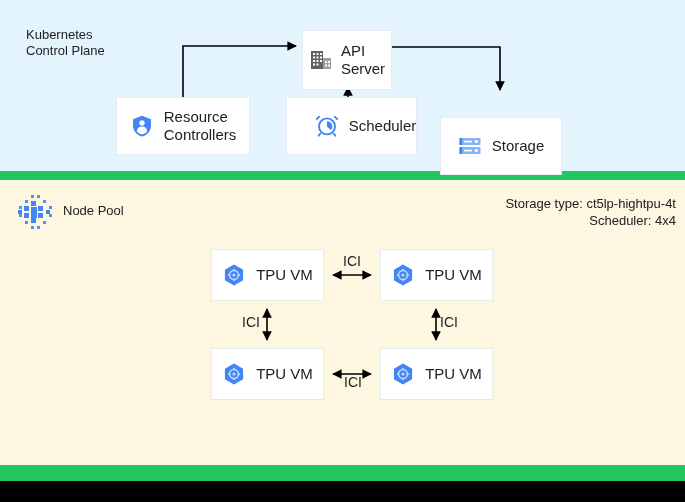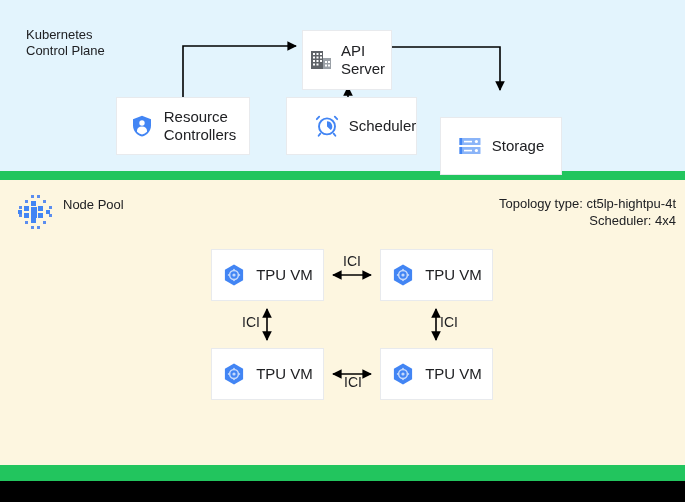--- a/index.html
+++ b/index.html
@@ -48,21 +48,21 @@
     font-size: 13px;
     line-height: 16px;
     white-space: pre-line;
   }
   #control-plane-title {
     left: 26px;
     top: 27px;
   }
   #node-pool-title {
     left: 63px;
-    top: 196px;
+    top: 202px;
     line-height: 18px;
     text-align: center;
   }
   #machine-info {
     position: absolute;
     right: 9px;
     top: 195px;
     text-align: right;
     color: #202124;
     font-size: 13px;
@@ -173,21 +173,21 @@
         <rect x="17" y="15" width="6" height="6"></rect>
         <rect x="17" y="21" width="6" height="5"></rect>
         <rect x="4" y="18" width="4" height="4"></rect>
         <rect x="32" y="18" width="4" height="4"></rect>
       </g>
     </svg>
   </span>
   <div class="section-title" id="node-pool-title">Node Pool</div>
 
   <div id="machine-info">
-    <div>Topology type: ct5lp-hightpu-4t</div>
+    <div>Storage type: ct5lp-hightpu-4t</div>
     <div>Scheduler: 4x4</div>
   </div>
 
   <svg id="connectors" aria-hidden="true">
     <defs>
       <marker id="arrow" viewBox="0 0 10 10" refX="9" refY="5" markerWidth="6" markerHeight="6" orient="auto-start-reverse">
         <path d="M 0 0 L 10 5 L 0 10 z" fill="#000000"></path>
       </marker>
     </defs>
     <g stroke="#000000" stroke-width="1.6" fill="none">

